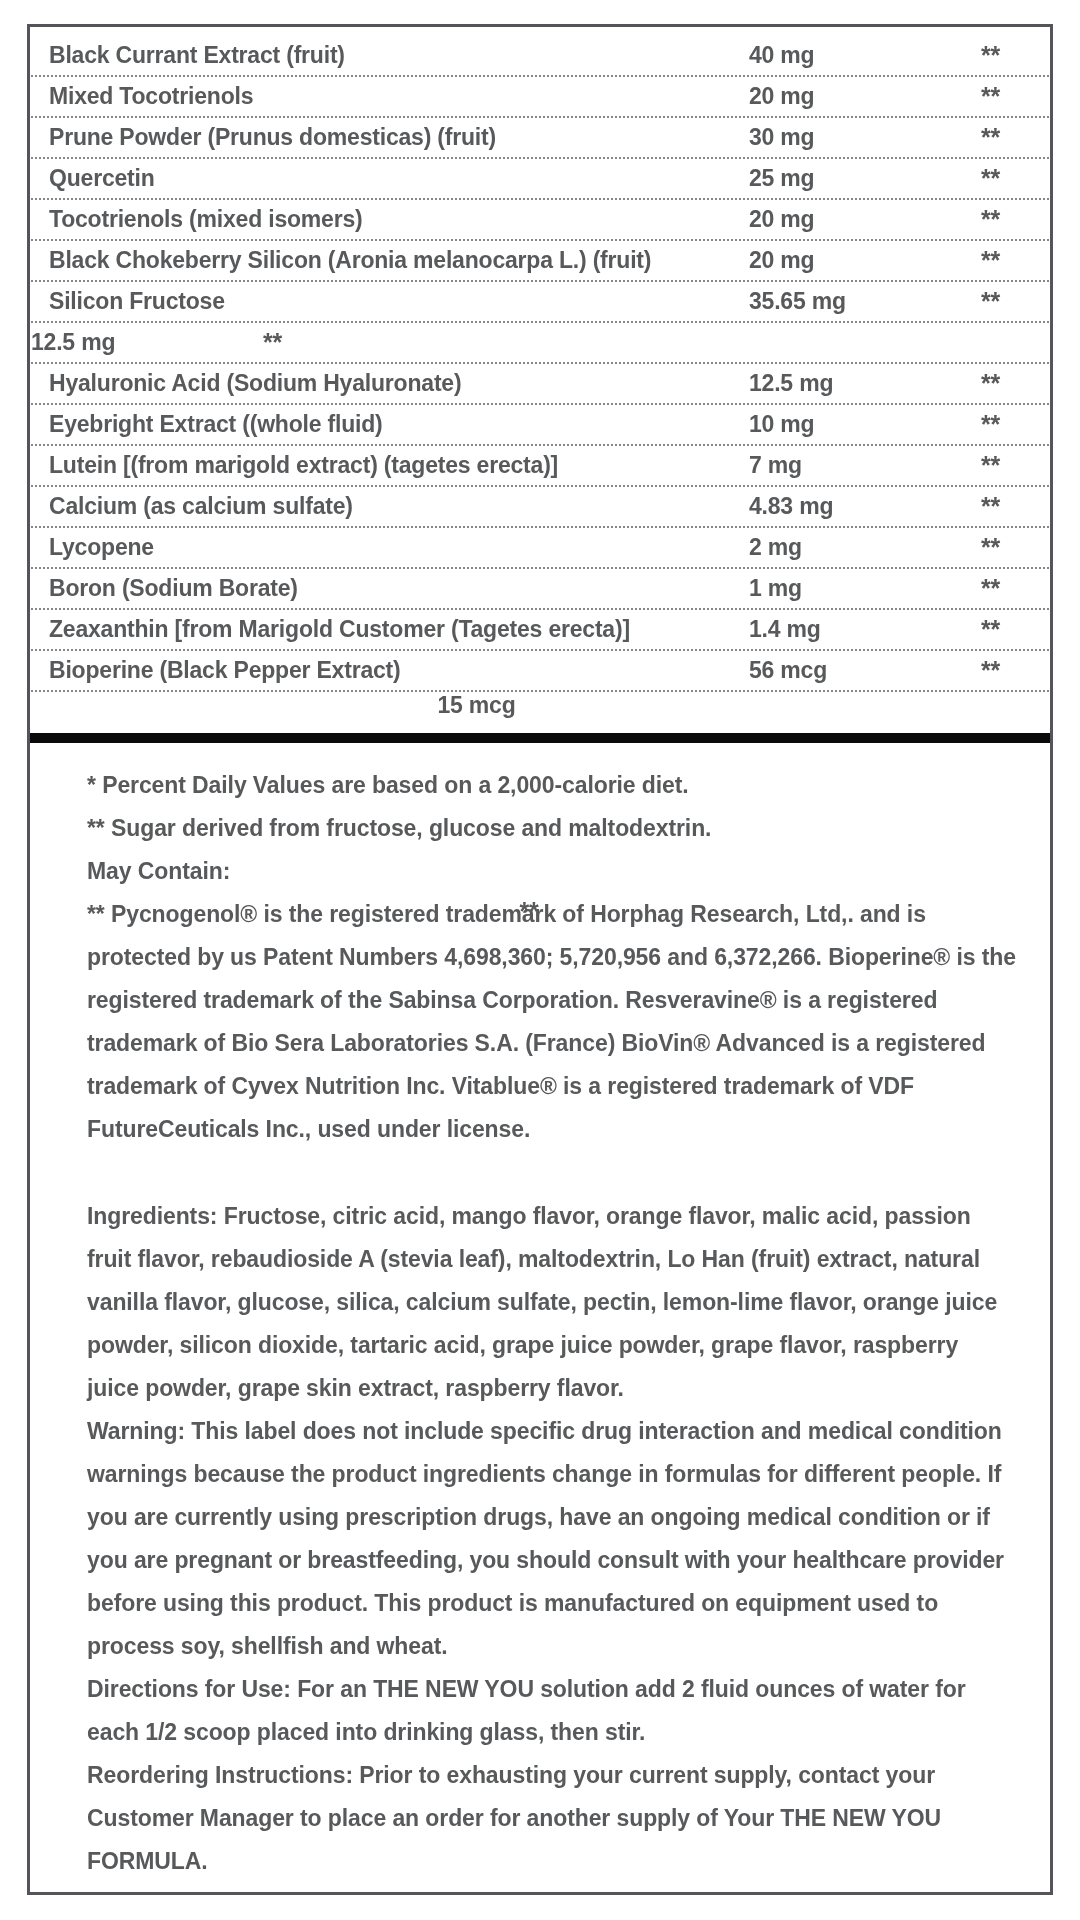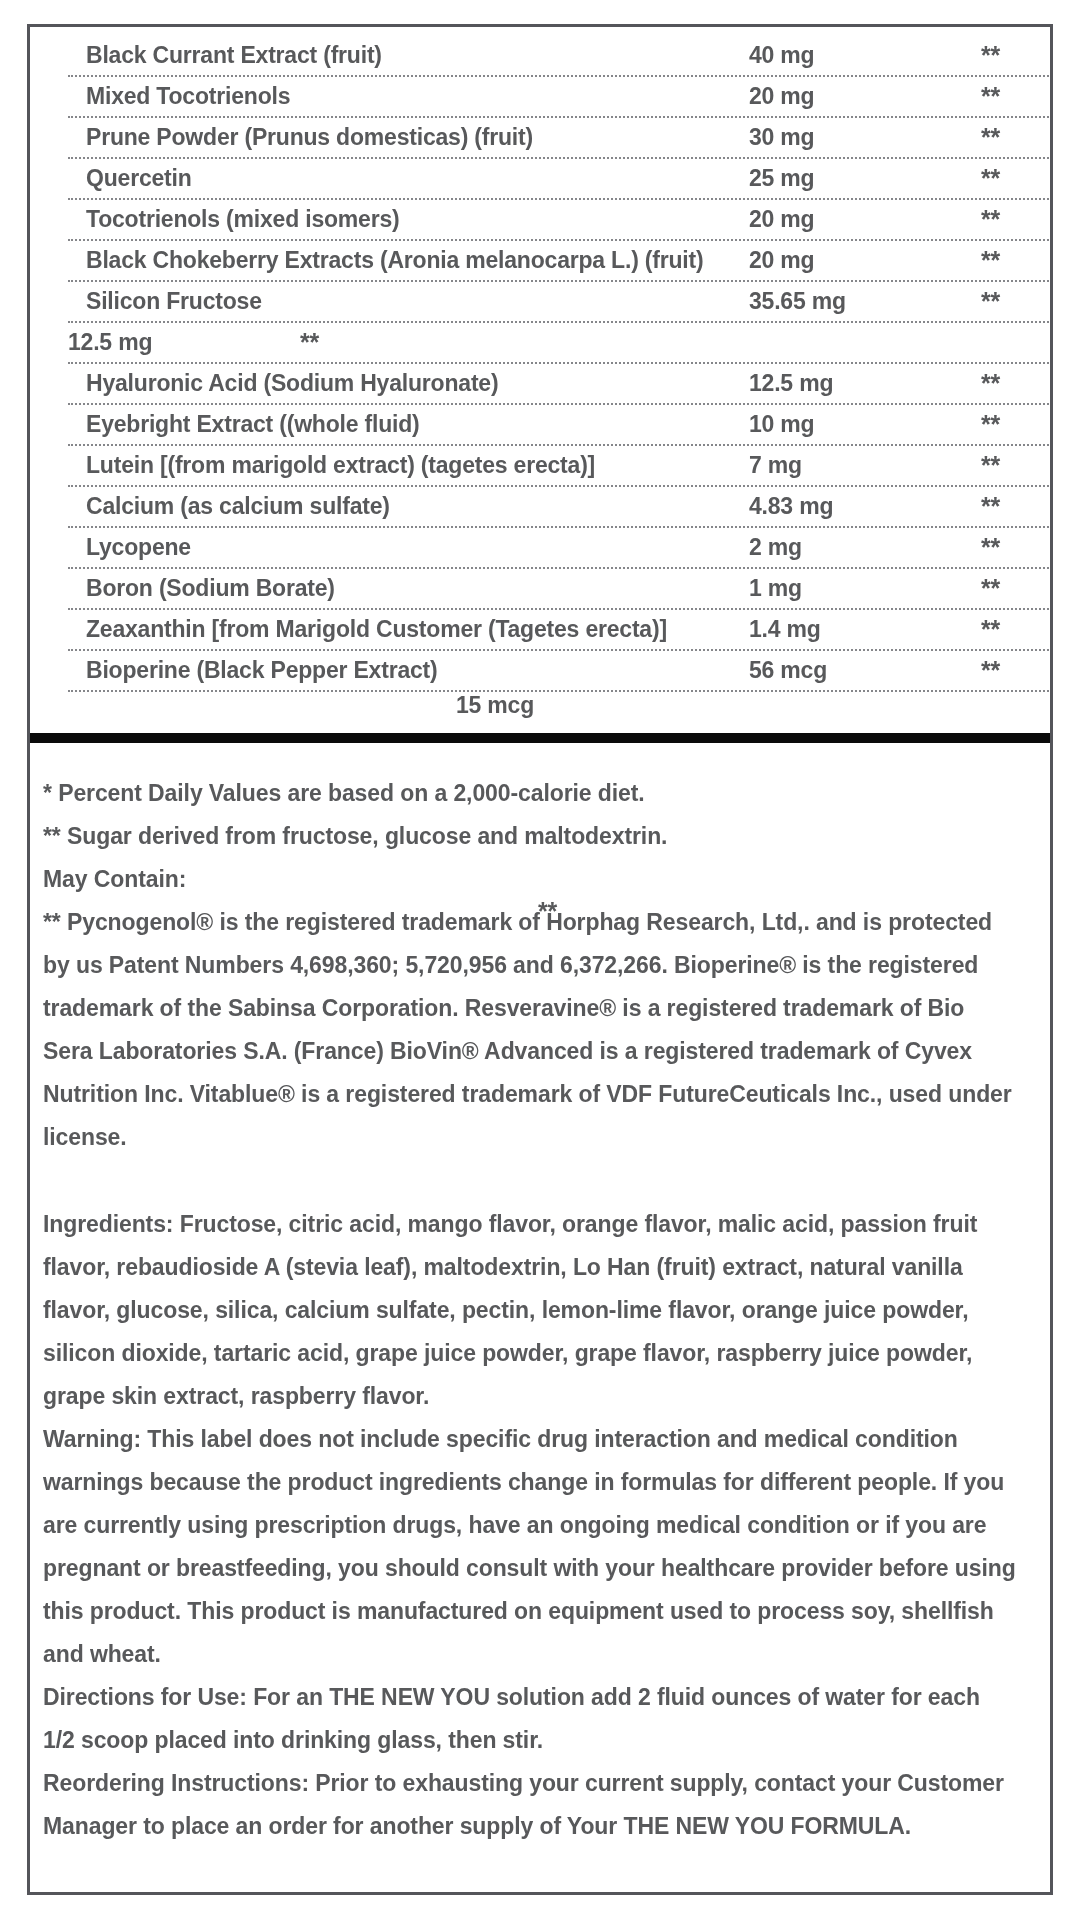--- a/index.html
+++ b/index.html
@@ -23,21 +23,20 @@
     width: 1026px;
     height: 1871px;
     box-sizing: border-box;
     border: 3px solid #54555a;
     background: #ffffff;
     overflow: hidden;
   }
   
   .ing-table {
     padding-top: 9px;
-    padding-left: 37px;
   }
   .t-row {
     display: flex;
     align-items: center;
     height: 41px;
     box-sizing: border-box;
     border-bottom: 2px dotted #85868a;
     margin: 0 1px;
     font-size: 23px;
     letter-spacing: -0.2px;
@@ -65,23 +64,24 @@
     white-space: nowrap;
     font-size: 25px;
   }
   
   .divider {
     height: 10px;
     background: #0a0a0a;
   }
   
   .footnotes {
-    padding: 29px 34px 0 13px;
+    padding: 21px 34px 0 13px;
     font-size: 23px;
     letter-spacing: -0.1px;
+    margin-left: 44px;
   }
   .footnotes p {
     margin: 0;
     line-height: 43px;
   }
   .footnotes p.gap-before {
     margin-top: 44px;
   }
 </style>
 </head>
@@ -110,21 +110,21 @@
     <span class="c-name">Quercetin</span>
     <span class="c-amt">25 mg</span>
     <span class="c-dv">**</span>
   </div>
         <div class="t-row">
     <span class="c-name">Tocotrienols (mixed isomers)</span>
     <span class="c-amt">20 mg</span>
     <span class="c-dv">**</span>
   </div>
         <div class="t-row">
-    <span class="c-name">Black Chokeberry Extracts (Aronia melanocarpa L.) (fruit)</span>
+    <span class="c-name">Black Chokeberry Silicon (Aronia melanocarpa L.) (fruit)</span>
     <span class="c-amt">20 mg</span>
     <span class="c-dv">**</span>
   </div>
         <div class="t-row">
     <span class="c-name">Silicon Fructose</span>
     <span class="c-amt">35.65 mg</span>
     <span class="c-dv">**</span>
   </div>
         <div class="t-row">
     <span class="c-amt">12.5 mg</span>

